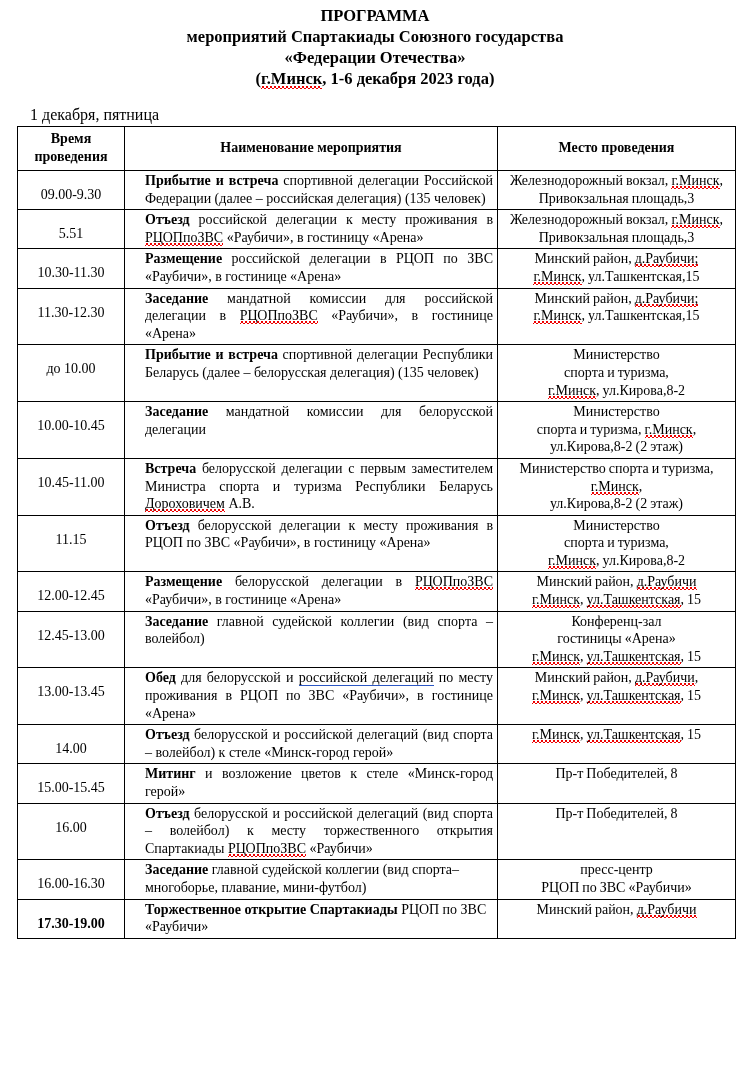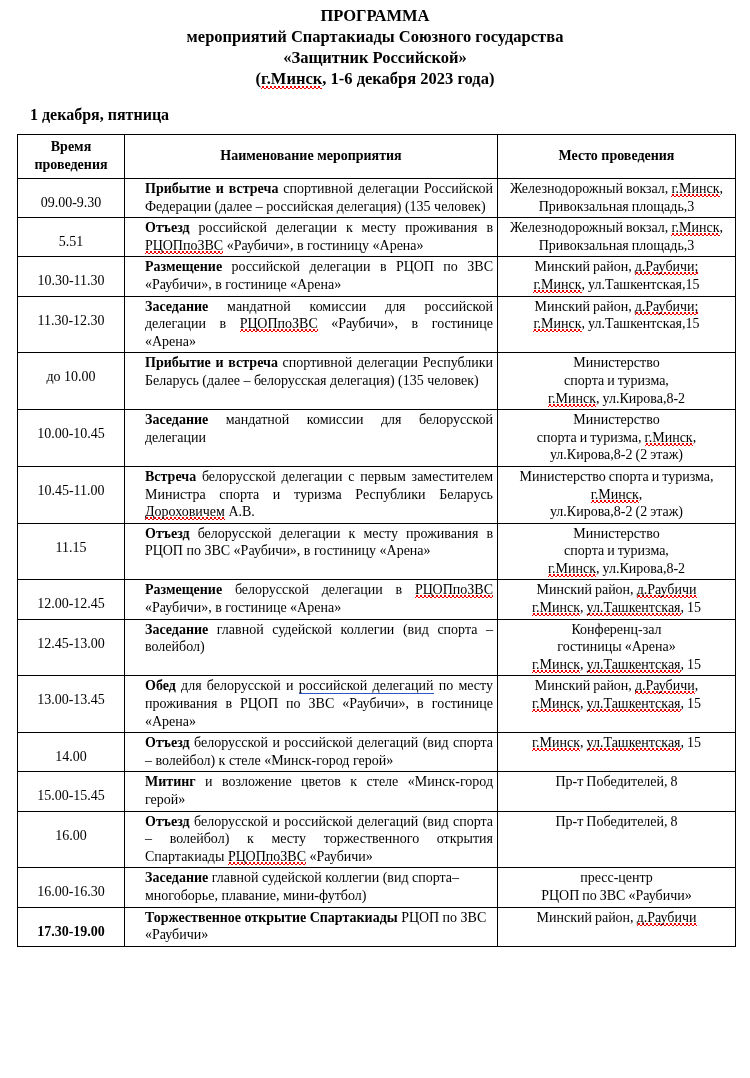--- a/index.html
+++ b/index.html
@@ -26,23 +26,23 @@
   .title-block {
     text-align: center;
     font-weight: bold;
     font-size: 16.5px;
     line-height: 21px;
     padding-top: 5px;
   }
   .title-block .tline { display: block; white-space: nowrap; }
 
   .day-heading {
-    font-weight: bold;
+    font-weight: normal;
     font-size: 16px;
-    margin: 17px 0 10px 30px;
+    margin: 17px 0 2px 30px;
   }
 
   
   .prog-table {
     border-collapse: collapse;
     margin-left: 17px;
     width: 718px;
     table-layout: fixed;
     font-size: 14px;
     line-height: 17.6px;
@@ -100,21 +100,21 @@
   }
 </style>
 </head>
 <body>
 
 <div class="page">
 
   <div class="title-block">
     <span class="tline">ПРОГРАММА</span>
     <span class="tline">мероприятий Спартакиады Союзного государства</span>
-    <span class="tline">«Защитник Российской»</span>
+    <span class="tline">«Федерации Отечества»</span>
     <span class="tline">(<span class="sp">г.Минск</span>, 1-6 декабря 2023 года)</span>
   </div>
 
   <div class="day-heading">1 декабря, пятница</div>
 
   <table class="prog-table">
     <colgroup>
       <col class="c-time">
         <col class="c-name">
         <col class="c-place">

